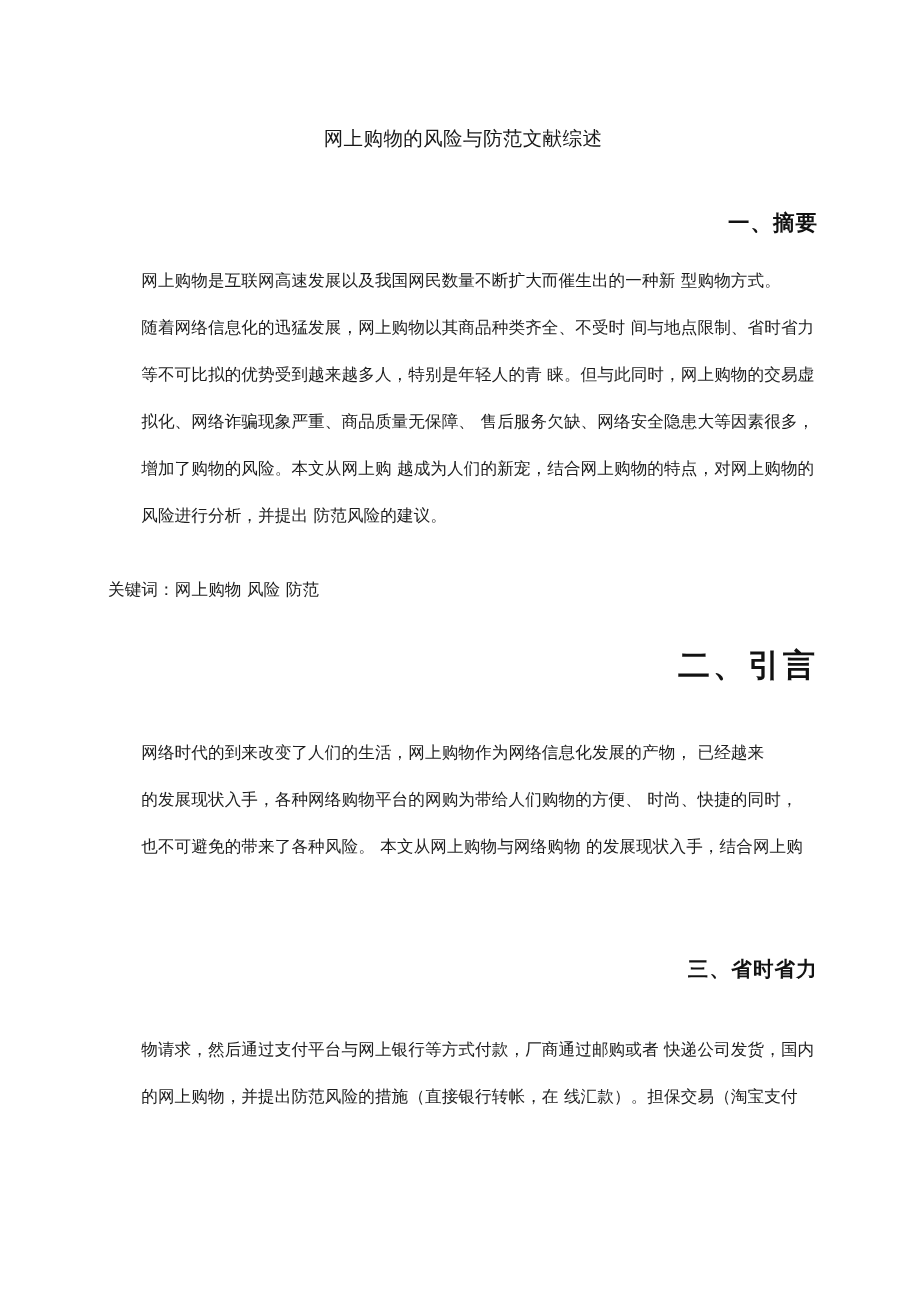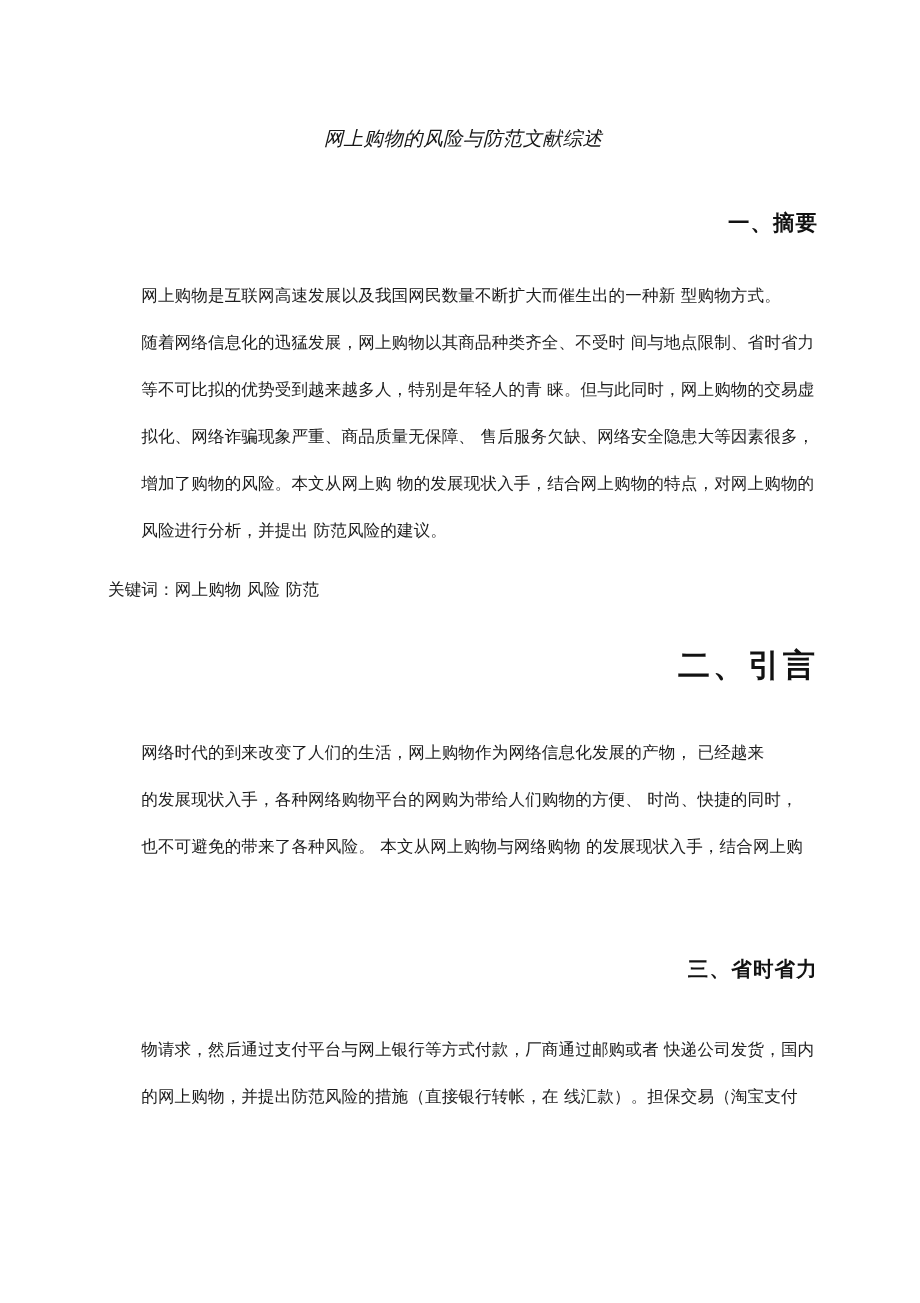--- a/index.html
+++ b/index.html
@@ -40,21 +40,20 @@
     font-weight: 400;
     letter-spacing: 0.4px;
     color: #171717;
     margin: 0;
     padding: 0;
     position: absolute;
     top: 126px;
     left: 0;
     width: 710px;
     line-height: 26px;
-    font-style: italic;
   }
 
   
   .heading {
     text-align: right;
     font-weight: 700;
     color: #121212;
     margin: 0;
     position: absolute;
     left: 0;
@@ -90,21 +89,21 @@
     margin: 0;
     letter-spacing: 0.1px;
   }
   .para.indent {
     text-indent: 2em;
   }
   .para.noindent {
     text-indent: 0;
   }
 
-  .para-abstract  { top: 272px; }
+  .para-abstract  { top: 257px; }
   .para-keywords  { top: 566px; text-align: left; }
   .para-intro     { top: 729px; }
   .para-concepts  { top: 1026px; }
 
   .para .ln {
     display: block;
     white-space: nowrap;
   }
   .para .ln.last {
     
@@ -118,21 +117,21 @@
 
     <h1 class="doc-title">网上购物的风险与防范文献综述</h1>
 
     <h2 class="heading heading-abstract">一、摘要</h2>
 
     <p class="para para-abstract indent">
       <span class="ln">网上购物是互联网高速发展以及我国网民数量不断扩大而催生出的一种新 型购物方式。</span>
       <span class="ln">随着网络信息化的迅猛发展，网上购物以其商品种类齐全、不受时 间与地点限制、省时省力</span>
       <span class="ln">等不可比拟的优势受到越来越多人，特别是年轻人的青 睐。但与此同时，网上购物的交易虚</span>
       <span class="ln">拟化、网络诈骗现象严重、商品质量无保障、 售后服务欠缺、网络安全隐患大等因素很多，</span>
-      <span class="ln">增加了购物的风险。本文从网上购 物的发展现状入手，结合网上购物的特点，对网上购物的</span>
+      <span class="ln">增加了购物的风险。本文从网上购 越成为人们的新宠，结合网上购物的特点，对网上购物的</span>
       <span class="ln last">风险进行分析，并提出 防范风险的建议。</span>
     </p>
 
     <p class="para para-keywords noindent">
       <span class="ln">关键词：网上购物 风险 防范</span>
     </p>
 
     <h2 class="heading heading-intro">二、引言</h2>
 
     <p class="para para-intro indent">

